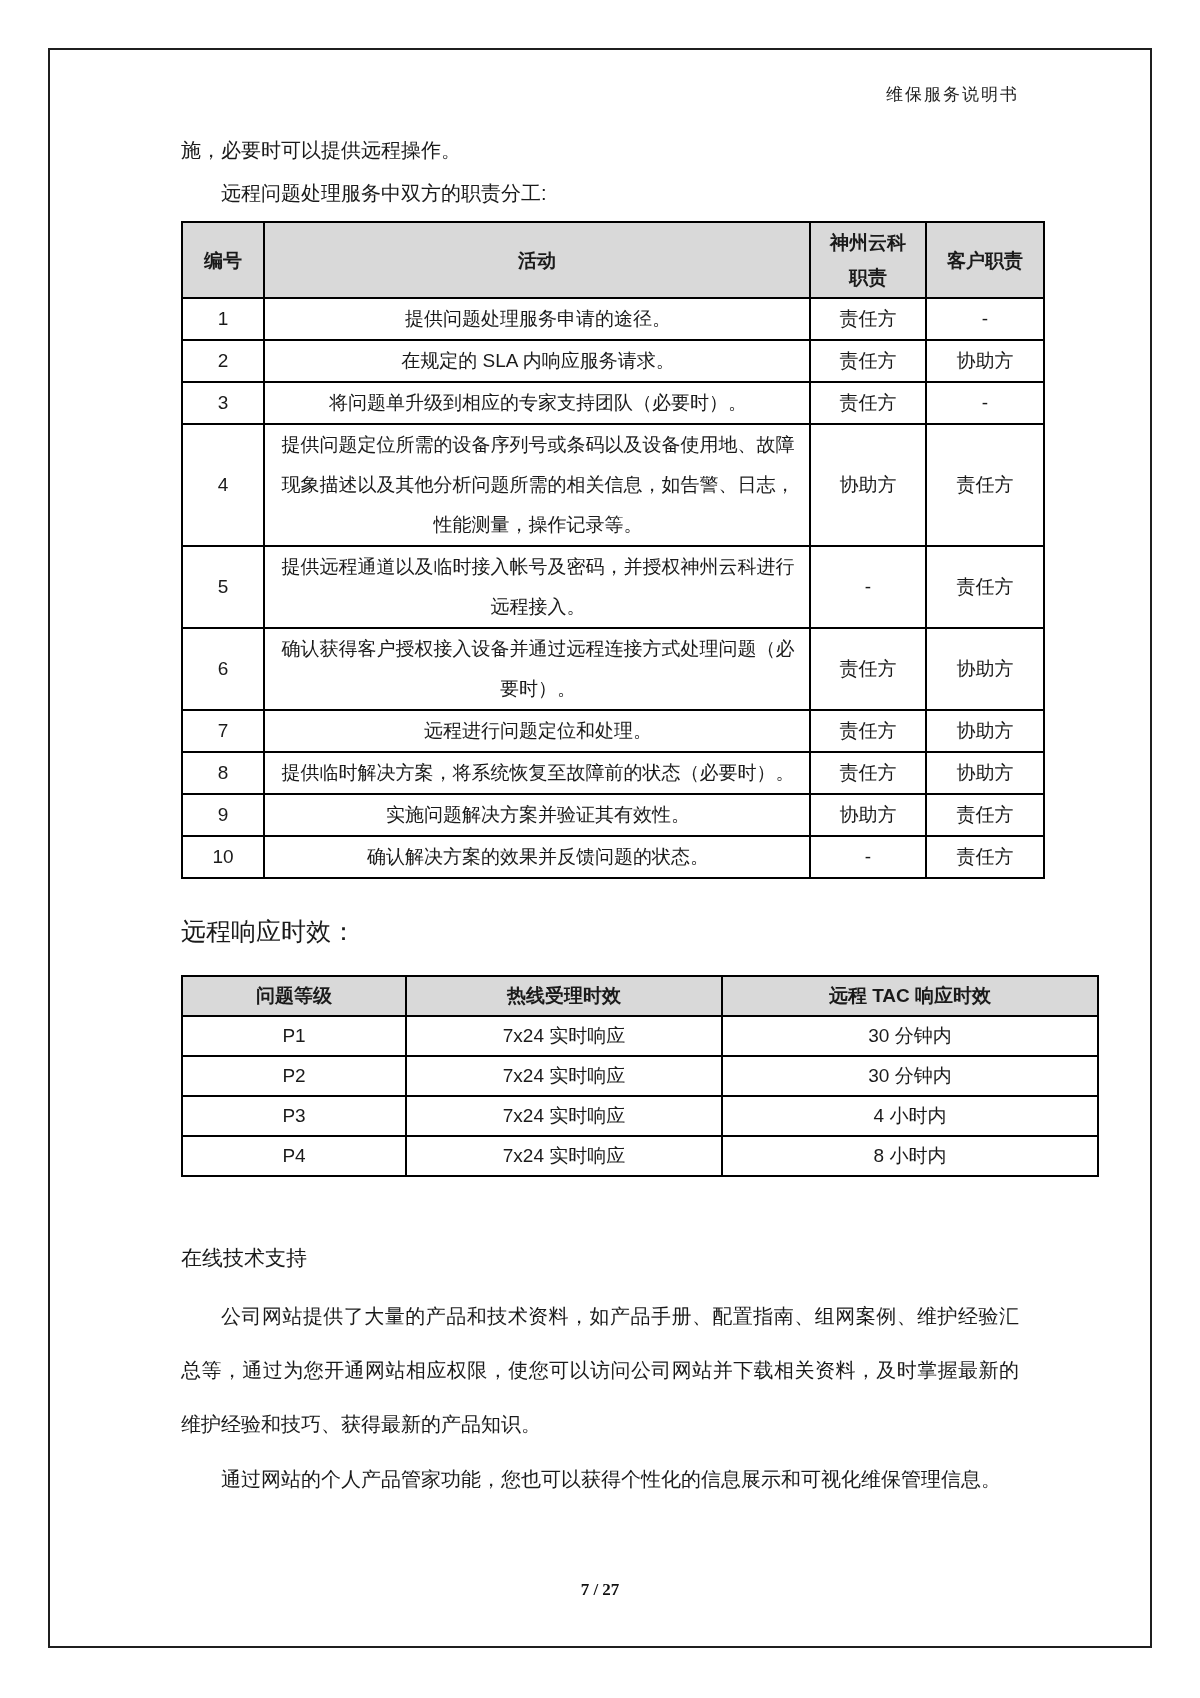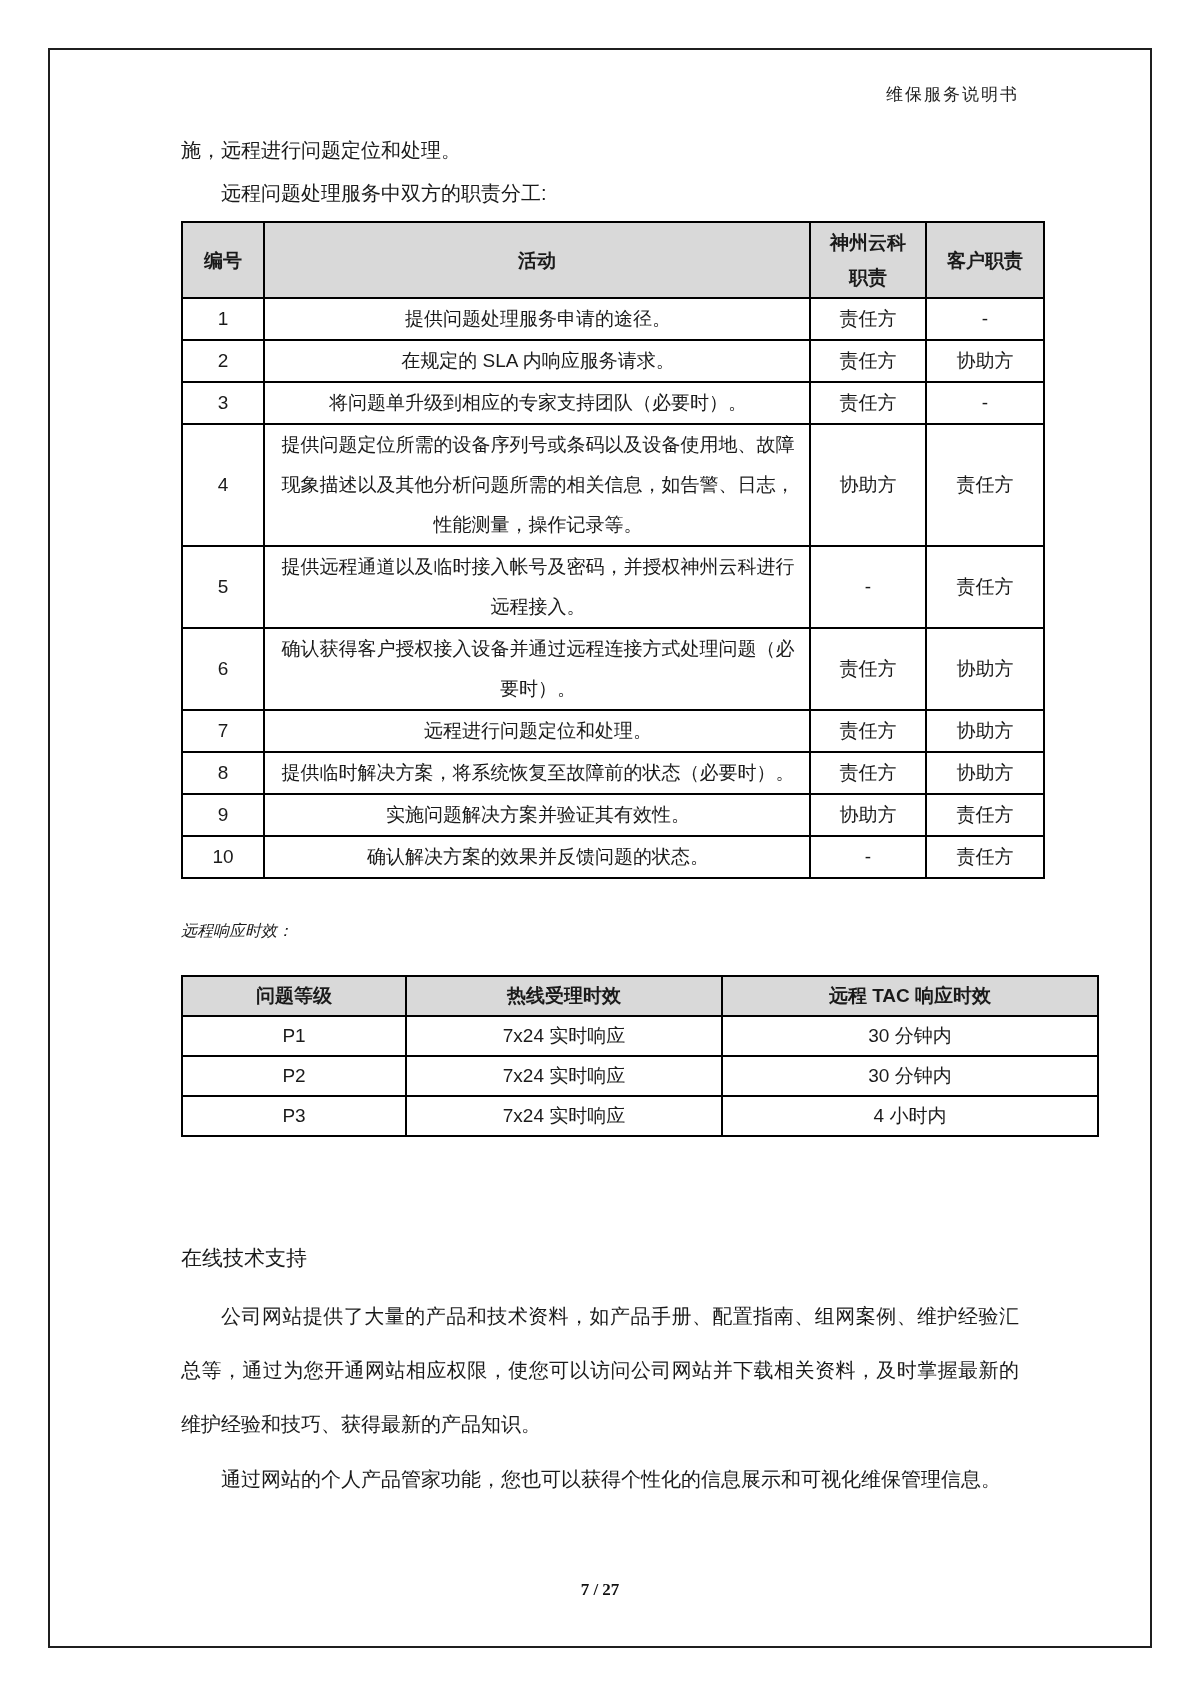--- a/index.html
+++ b/index.html
@@ -88,23 +88,22 @@
   }
   #resp-table td:nth-child(2) {
     text-align: center;
     padding: 0 10px 0 12px;
   }
   
   .sla-heading {
     position: absolute;
     top: 916px;
     left: 0;
-    font-size: 16px;
+    font-size: 25px;
     line-height: 30px;
-    font-style: italic;
   }
   #sla-table { top: 975px; }
   #sla-table th,
   #sla-table td {
     height: 38px;
     line-height: 38px;
     padding: 0 12px;
   }
   
   .section-heading {
@@ -140,21 +139,21 @@
 </head>
 <body>
 
 <div class="page">
   <div class="page-border"></div>
 
   <div class="content">
 
     <div class="doc-header">维保服务说明书</div>
 
-    <div class="intro-text">施，远程进行问题定位和处理。</div>
+    <div class="intro-text">施，必要时可以提供远程操作。</div>
 
     <div class="table-caption">远程问题处理服务中双方的职责分工:</div>
 
     <table class="doc-table" id="resp-table">
         <thead>
           <tr>
             <th style="width: 76px;">编号</th>
             <th style="width: 540px;">活动</th>
             <th style="width: 110px;">神州云科
 职责</th>
@@ -244,20 +243,25 @@
           <tr>
             <td>P2</td>
             <td>7x24 实时响应</td>
             <td>30 分钟内</td>
           </tr>
           <tr>
             <td>P3</td>
             <td>7x24 实时响应</td>
             <td>4 小时内</td>
           </tr>
+          <tr>
+            <td>P4</td>
+            <td>7x24 实时响应</td>
+            <td>8 小时内</td>
+          </tr>
         </tbody>
       </table>
 
     <div class="section-heading">在线技术支持</div>
 
     <div class="body-paragraph" id="para2">通过网站的个人产品管家功能，您也可以获得个性化的信息展示和可视化维保管理信息。</div>
 
     <div class="body-paragraph" id="para1">公司网站提供了大量的产品和技术资料，如产品手册、配置指南、组网案例、维护经验汇总等，通过为您开通网站相应权限，使您可以访问公司网站并下载相关资料，及时掌握最新的维护经验和技巧、获得最新的产品知识。</div>
 
     <div class="page-footer">7 / 27</div>

